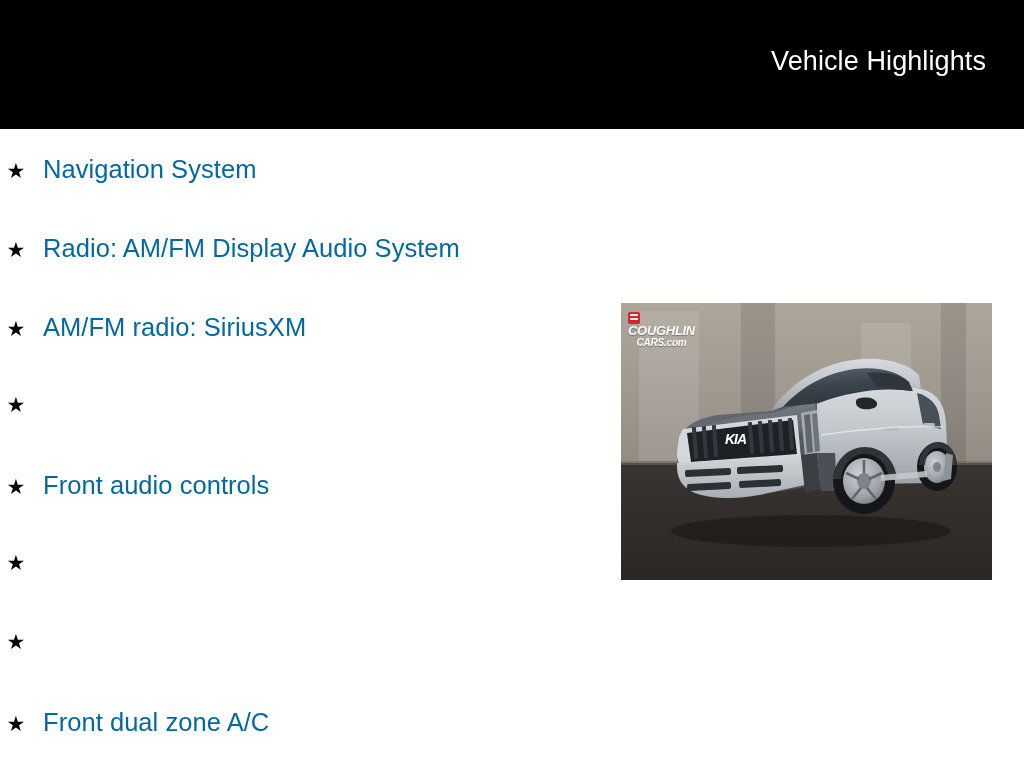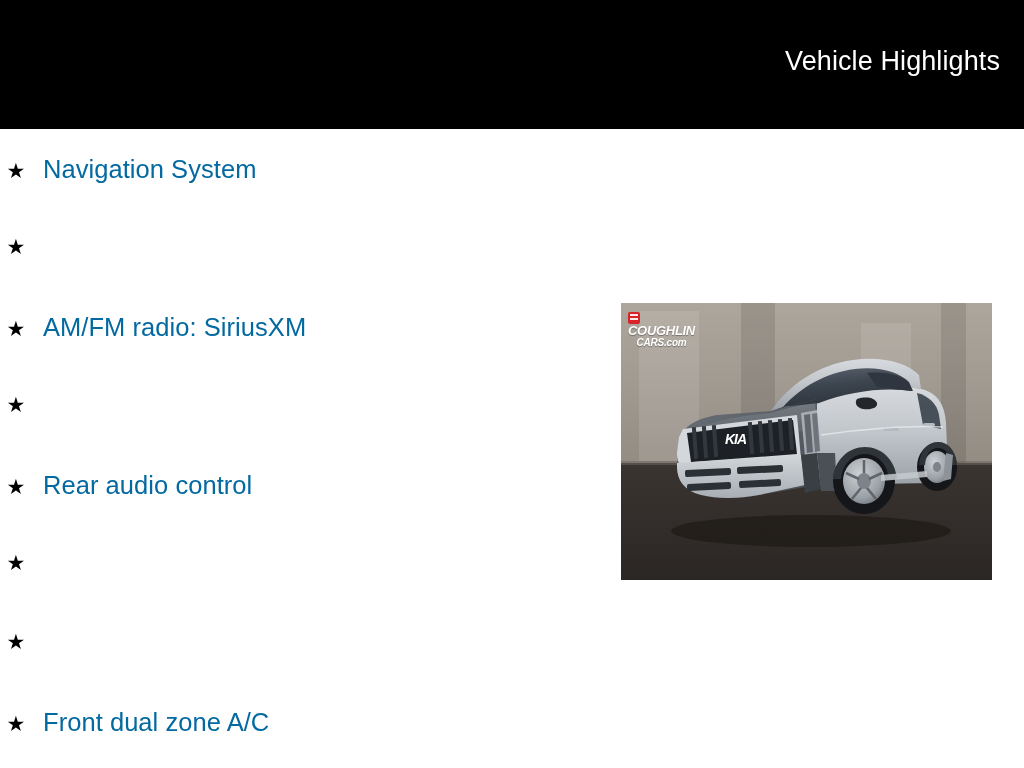--- a/index.html
+++ b/index.html
@@ -15,21 +15,21 @@
   .header {
     position:absolute; left:0; top:0; width:1024px; height:129px;
     background:#000000;
     display:flex; align-items:center; justify-content:flex-end;
   }
   .header-title {
     color:#ffffff;
     font-size:27px;
     font-weight:400;
     letter-spacing:0.1px;
-    padding-right:24px;
+    padding-right:38px;
     margin-top:-6px;
     white-space:nowrap;
   }
 
   
   .highlights {
     position:absolute; left:0; top:129px;
     width:600px; height:639px;
     list-style:none;
   }
@@ -107,31 +107,32 @@
     <div class="header-title">Vehicle Highlights</div>
   </div>
 
   <ul class="highlights">
     <li class="hl-item" style="top:28px;">
       <span class="hl-star">★</span>
       <span class="hl-label">Navigation System</span>
     </li>
     <li class="hl-item" style="top:107px;">
       <span class="hl-star">★</span>
+      <span class="hl-label">Radio: AM/FM Display Audio System</span>
     </li>
     <li class="hl-item" style="top:186px;">
       <span class="hl-star">★</span>
       <span class="hl-label">AM/FM radio: SiriusXM</span>
     </li>
     <li class="hl-item" style="top:265px;">
       <span class="hl-star">★</span>
     </li>
     <li class="hl-item" style="top:344px;">
       <span class="hl-star">★</span>
-      <span class="hl-label">Rear audio control</span>
+      <span class="hl-label">Front audio controls</span>
     </li>
     <li class="hl-item" style="top:423px;">
       <span class="hl-star">★</span>
     </li>
     <li class="hl-item" style="top:502px;">
       <span class="hl-star">★</span>
     </li>
     <li class="hl-item" style="top:581px;">
       <span class="hl-star">★</span>
       <span class="hl-label">Front dual zone A/C</span>

